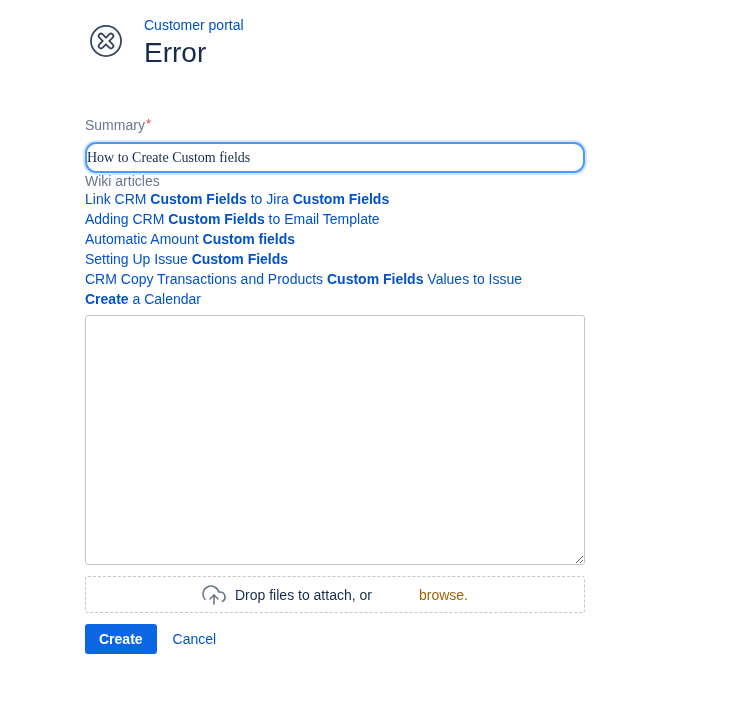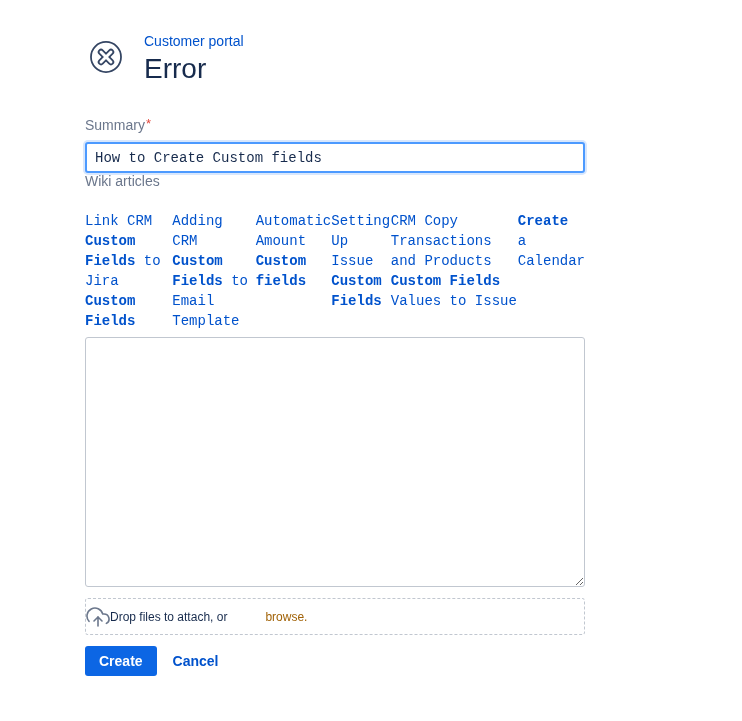--- a/index.html
+++ b/index.html
@@ -4,66 +4,66 @@
 <style>
   html, body { margin: 0; padding: 0; background: #ffffff; }
   body {
     width: 742px; height: 721px;
     font-family: "Liberation Sans", sans-serif;
     color: #172B4D;
   }
   .page { position: relative; width: 742px; height: 721px; overflow: hidden; }
 
   
-  .header { position: absolute; left: 89px; top: 32px; display: flex; align-items: flex-start; }
+  .header { position: absolute; left: 89px; top: 16px; display: flex; align-items: flex-start; }
   .header-icon { margin-top: 8px; width: 34px; height: 34px; flex: 0 0 auto; }
   .header-text { margin-left: 21px; }
   .breadcrumb { color: #0052CC; font-size: 14px; line-height: 16px; text-decoration: none; display: inline-block; }
   .page-title { color: #172B4D; font-size: 28px; line-height: 28px; font-weight: 500; margin-top: 5px; }
 
   
   .form { position: absolute; left: 85px; top: 117px; width: 500px; }
   .field-label { font-size: 14px; line-height: 16px; color: #6B778C; }
   .required { color: #E2483D; font-size: 13px; position: relative; top: -2px; margin-left: 1px; }
 
   .summary-input {
     box-sizing: border-box; display: block; width: 100%; height: 31px; margin-top: 8px;
-    border: 2px solid #4C9AFF; border-radius: 3px; box-shadow: 0 0 0 2px #D8E7FD;
-    padding: 0 8px; font-family: Liberation Mono, monospace; font-size: 14px; color: #172B4D;
+    border: 2px solid #4C9AFF; border-radius: 11px; box-shadow: 0 0 0 2px #D8E7FD;
+    padding: 0 0; font-family: Liberation Serif, serif; font-size: 14px; color: #172B4D;
     outline: none; caret-color: #172B4D;
   }
 
   .wiki-label { }
-  .wiki-list { margin-top: 22px; display: flex; flex-direction: row; font-family: Liberation Mono, monospace; }
+  .wiki-list { margin-top: 0; display: flex; flex-direction: column; }
   .wiki-link { font-size: 14px; line-height: 20px; color: #0052CC; text-decoration: none; }
   .wiki-link .bold { font-weight: 700; }
 
   .desc-label { margin-top: 11px; }
   .desc-textarea {
     box-sizing: border-box; display: block; width: 100%; height: 250px; margin-top: 6px;
     border: 1px solid #C1C7D0; border-radius: 3px; padding: 8px;
     font-family: inherit; font-size: 14px; color: #172B4D; outline: none; resize: vertical;
   }
 
   .dropzone {
     box-sizing: border-box; margin-top: 11px; height: 37px;
     border: 1px dashed #C1C7D0; border-radius: 3px;
-    display: flex; align-items: center; 
-    font-size: 12px; color: #172B4D; cursor: pointer;
+    display: flex; align-items: center; justify-content: center; gap: 9px;
+    font-size: 14px; color: #172B4D; cursor: pointer;
   }
   .cloud-icon { width: 24px; height: 24px; flex: 0 0 auto; }
   .browse-link { color: #a16207; text-decoration: none; margin-left: 38px; }
 
   .actions { margin-top: 11px; display: flex; align-items: center; }
   .create-btn {
     background: #0C66E4; color: #ffffff; border: none; border-radius: 3px;
     height: 30px; padding: 0 14px; font-family: inherit; font-size: 14px; font-weight: 700;
     cursor: pointer;
   }
-  .cancel-link { margin-left: 16px; color: #0052CC; font-size: 14px; text-decoration: none; font-weight: bold; }
+  .cancel-link { margin-left: 16px; color: #0052CC; font-size: 14px; text-decoration: none; }
 </style>
 </head>
 <body>
 
 <div class="page">
 
   <div class="header">
     <span class="header-icon">
       <svg width="34" height="34" viewBox="0 0 24 24">
         <circle cx="12" cy="12" r="10.6" fill="none" stroke="#344563" stroke-width="1.25"></circle>

